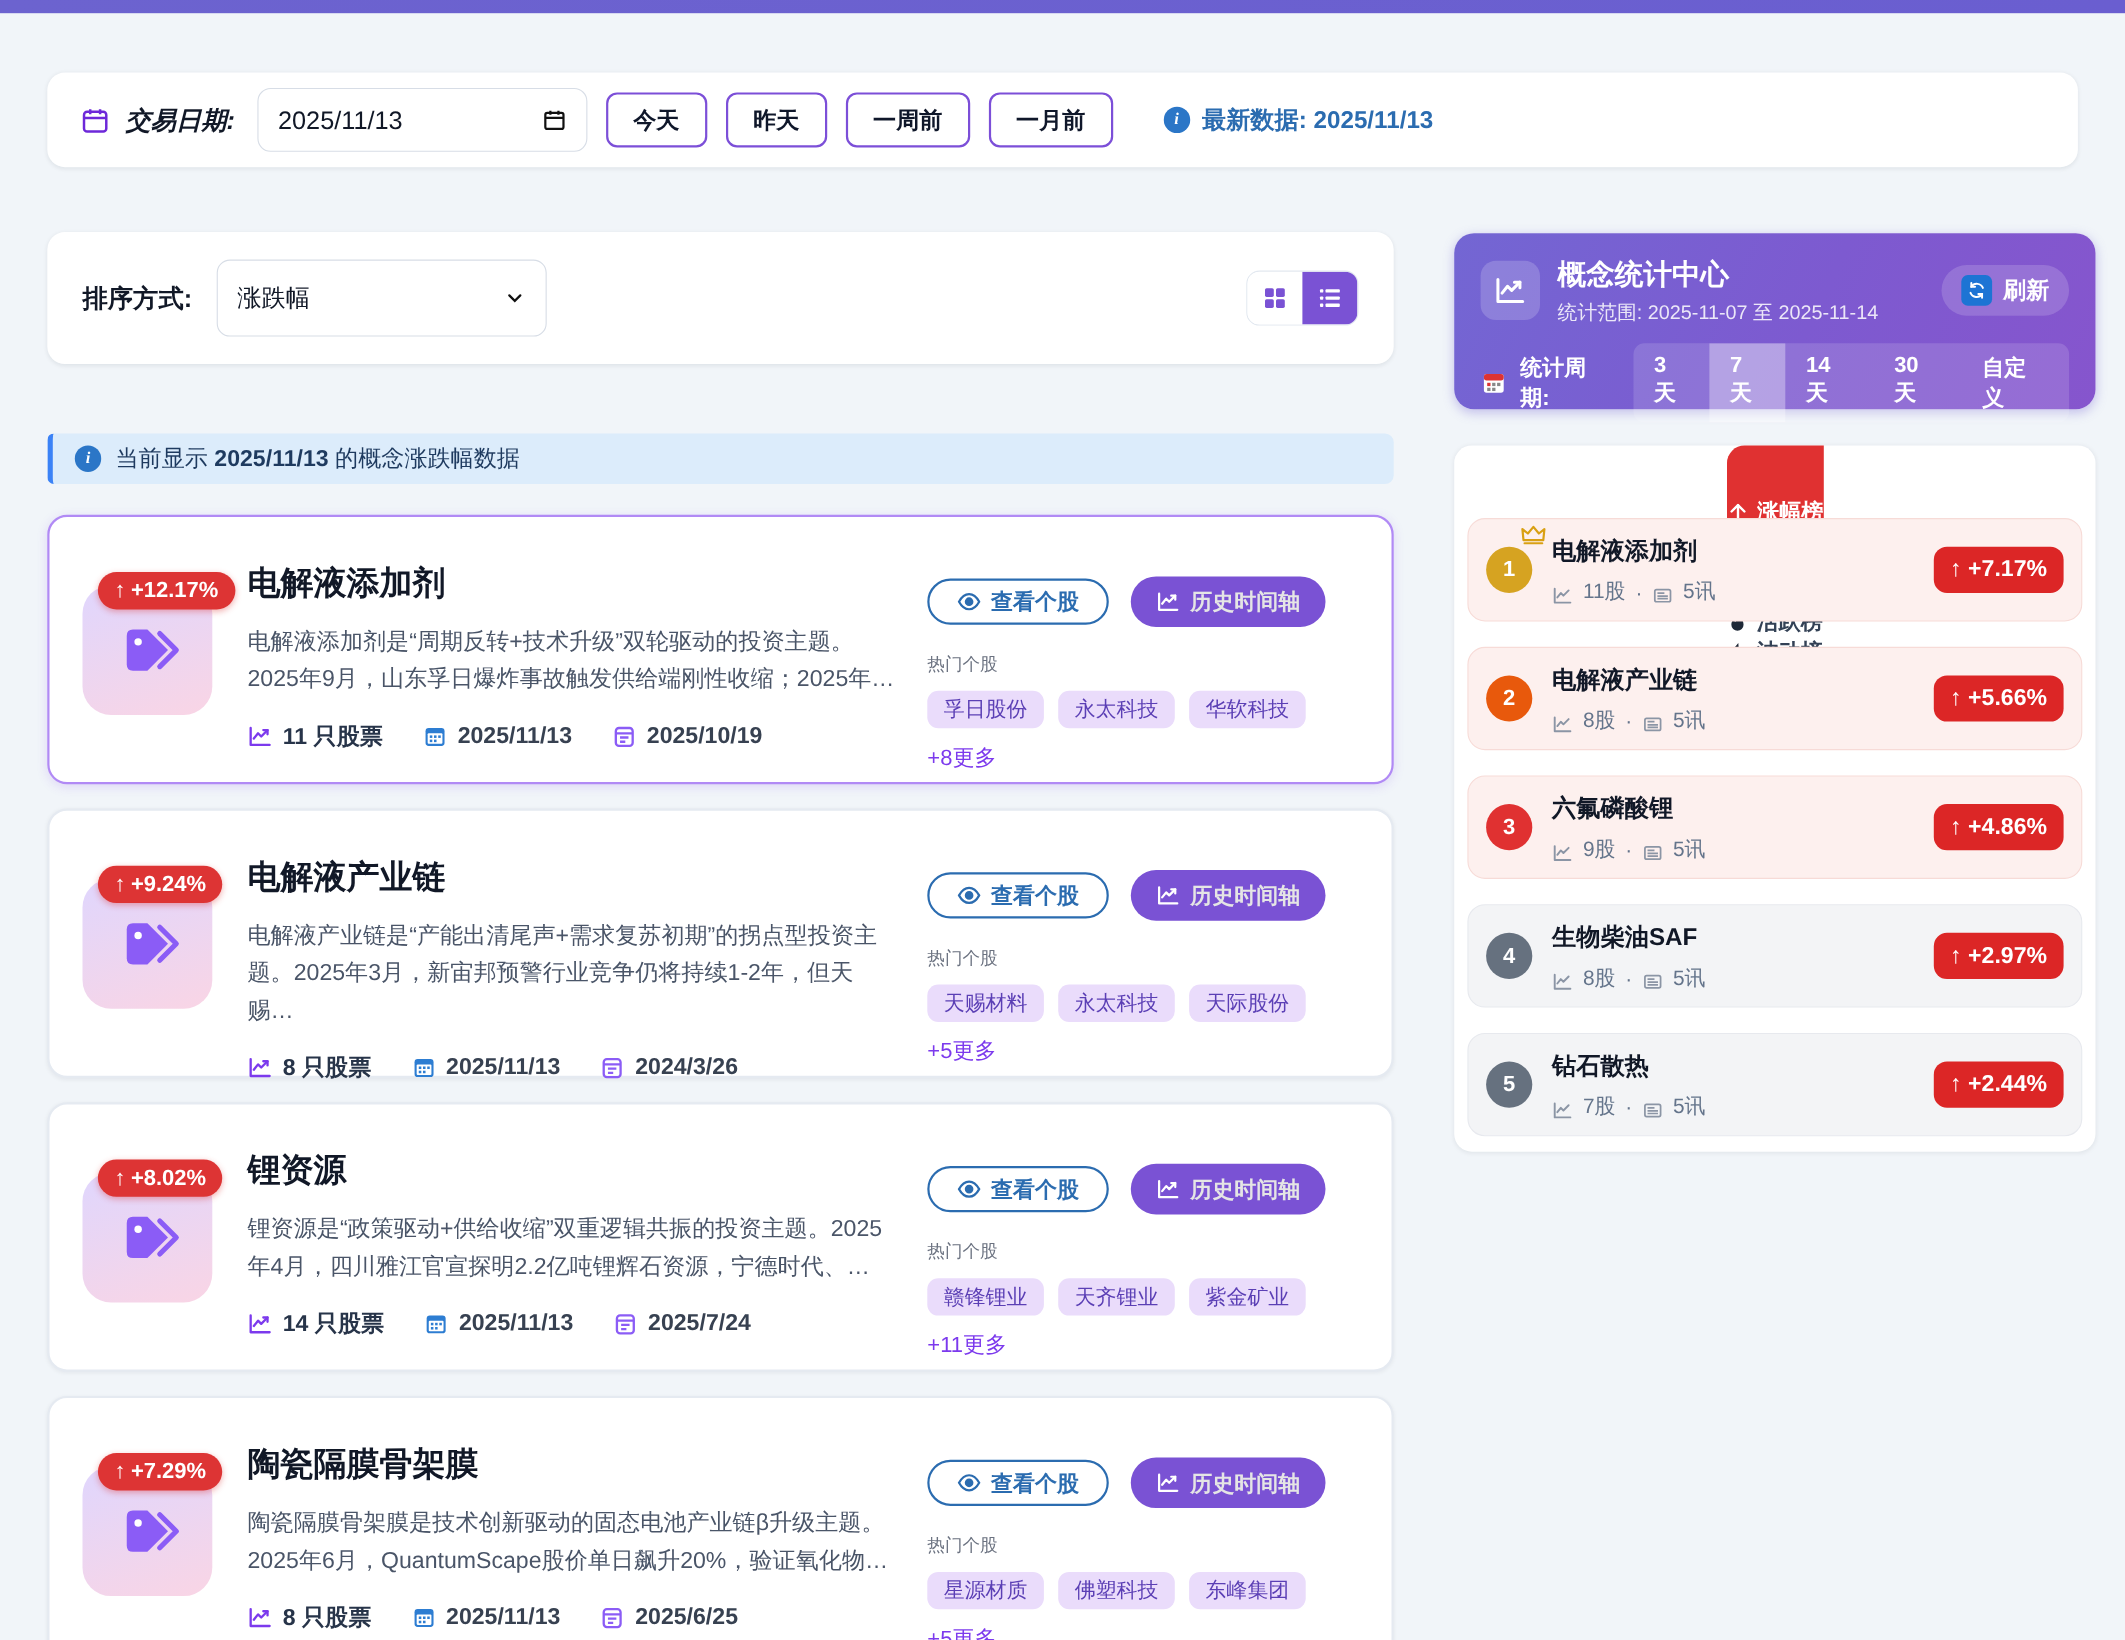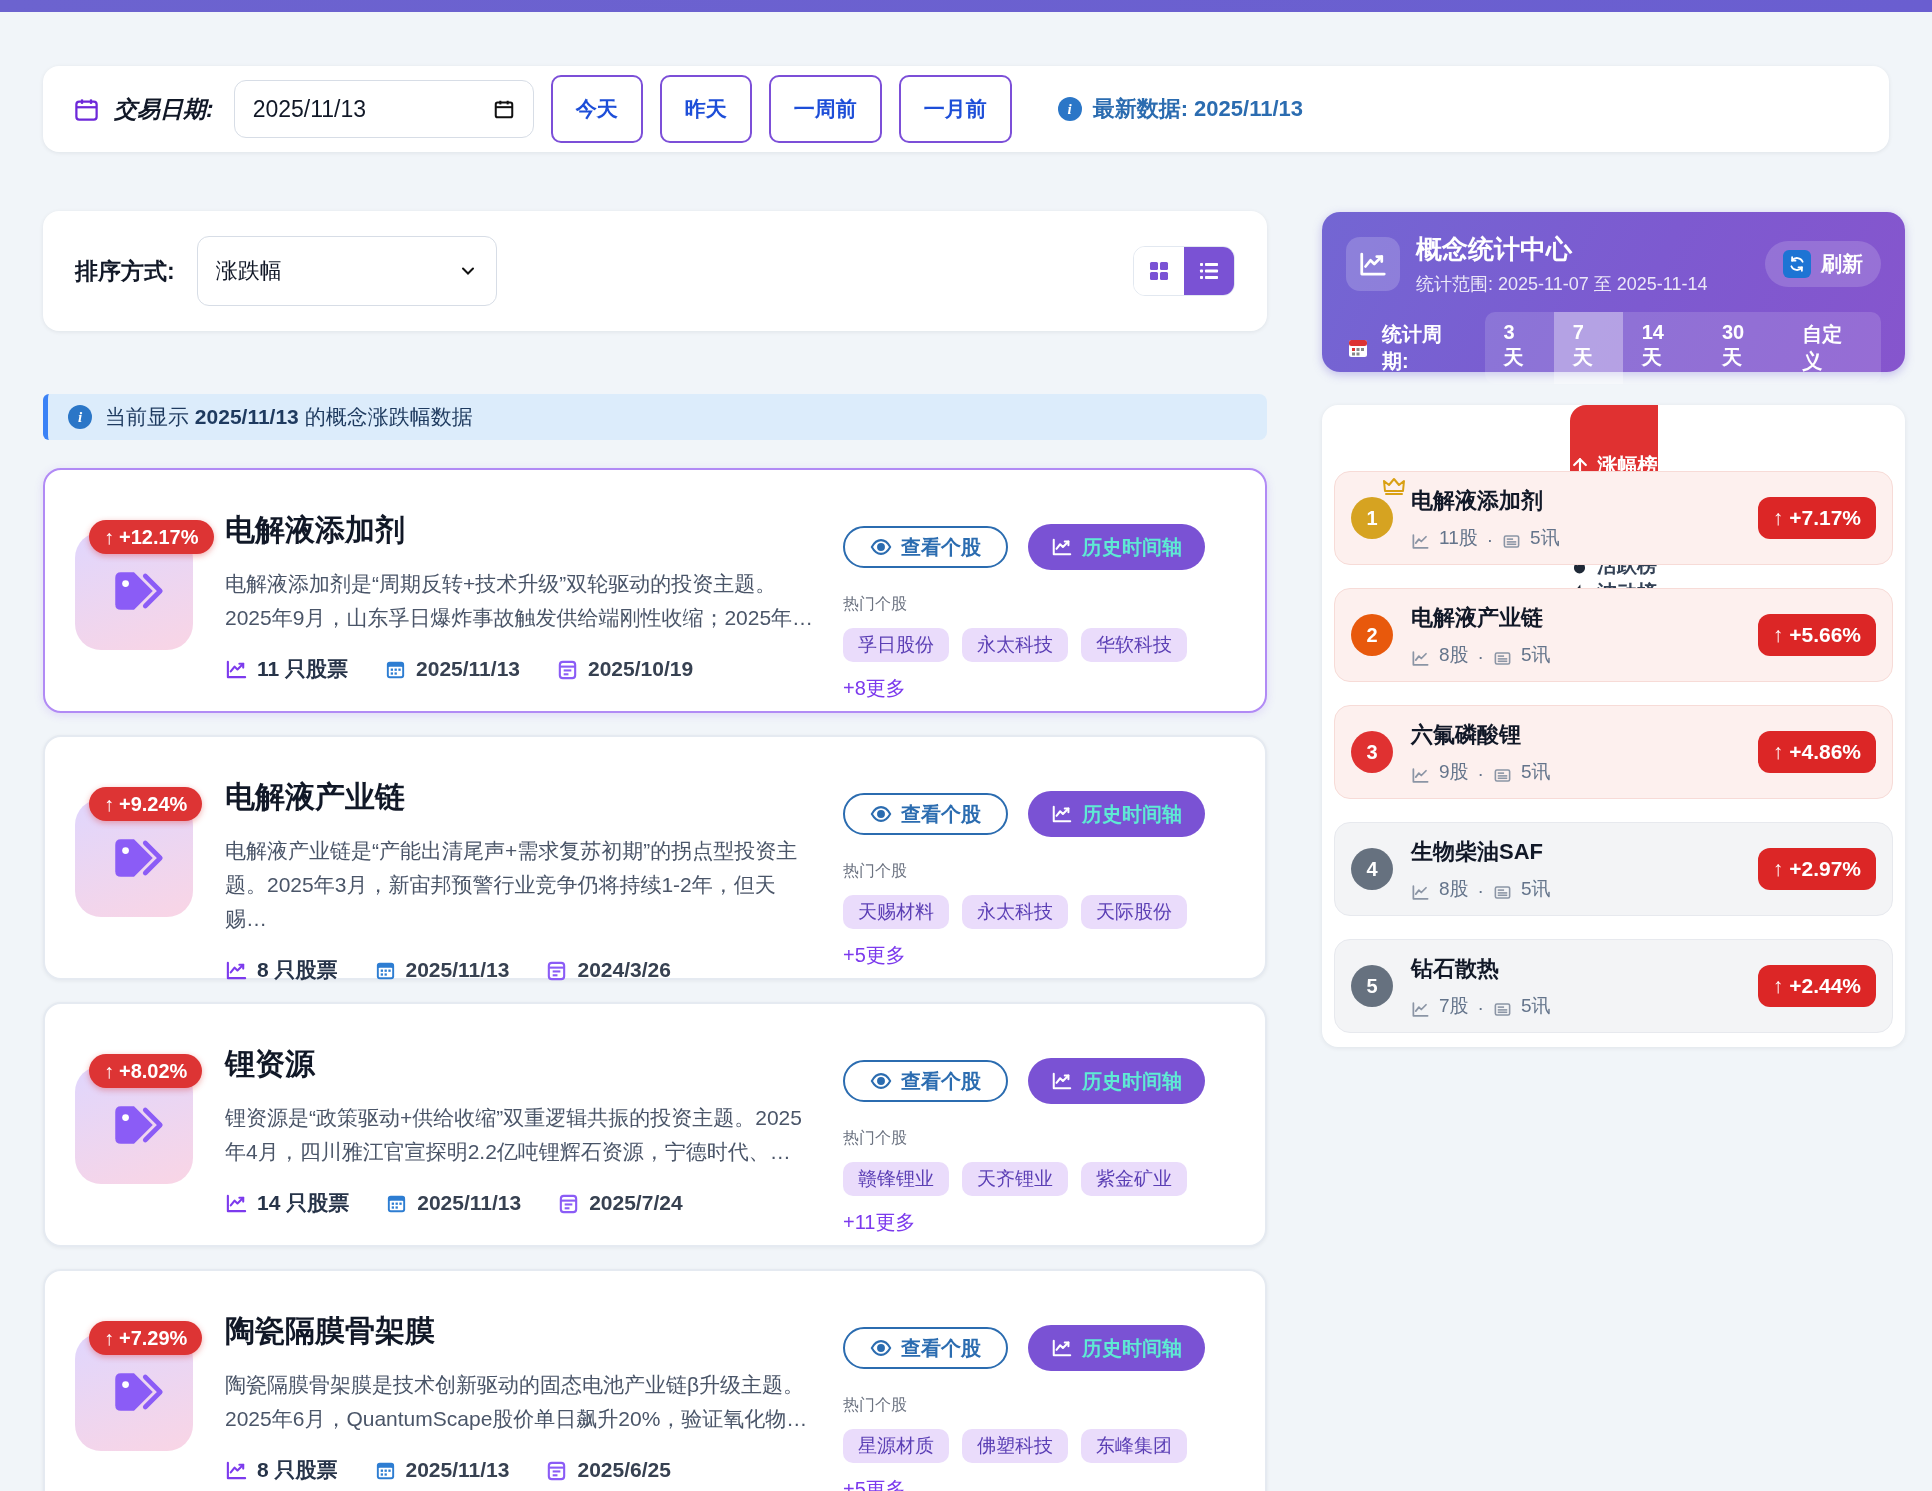--- a/index.html
+++ b/index.html
@@ -11,22 +11,22 @@
     background:linear-gradient(90deg,#6c63cf,#6a5ed0); }
 
   
   .datebar { position:absolute; left:43px; top:66px; width:1846px; height:86px;
     background:#fff; border-radius:16px; box-shadow:0 1px 4px rgba(15,23,42,.08);
     display:flex; align-items:center; padding:0 30px; }
   .datebar .lbl { font-size:23px; font-weight:700; color:#111827; margin:0 20px 0 14px;font-style:italic; }
   .date-input { width:300px; height:58px; border:1.5px solid #d7dde6; border-radius:12px;
     display:flex; align-items:center; justify-content:space-between; padding:0 18px;
     font-size:23px; color:#111827; background:#fff; }
-  .quick-btn { height:68px; padding:0 23px; margin-left:17px; border:2px solid #7c4fd8;
-    border-radius:10px; background:#fff; color:#1d4ed8; font-size:21px; font-weight:700;
+  .quick-btn { height:50px; padding:0 23px; margin-left:17px; border:2px solid #7c4fd8;
+    border-radius:10px; background:#fff; color:#0f172a; font-size:21px; font-weight:700;
     display:flex; align-items:center; cursor:pointer; }
   .latest { margin-left:46px; display:flex; align-items:center; gap:11px;
     color:#2b6cb0; font-size:22px; font-weight:600; }
   .info-dot { width:24px; height:24px; border-radius:50%; background:#2b76c7; color:#fff;
     font:italic 700 15px "Liberation Serif",serif; display:flex; align-items:center; justify-content:center; }
 
   
   .left-col { position:absolute; left:43px; top:211px; width:1224px; }
 
   .sortbar { height:120px; background:#fff; border-radius:16px;
@@ -64,21 +64,21 @@
   .card-desc { font-size:21px; line-height:34px; color:#4a5568; }
   .card-stats { display:flex; align-items:center; gap:36px; margin-top:20px; }
   .stat { display:flex; align-items:center; gap:9px; font-size:21px; font-weight:700; color:#273449; }
   .stat.dim { font-weight:600; color:#374151; }
 
   .card-side { width:392px; flex-shrink:0; padding-top:26px; }
   .btn-row { display:flex; align-items:center; gap:20px; }
   .view-btn { height:42px; padding:0 25px; border:2px solid #2b6cb0; border-radius:21px; background:#fff;
     color:#2b6cb0; font-size:20px; font-weight:700; display:flex; align-items:center; gap:9px; cursor:pointer; }
   .hist-btn { height:46px; padding:0 23px; border:none; border-radius:23px; background:#7a52d4;
-    color:#5eead4; font-size:20px; font-weight:700; display:flex; align-items:center; gap:9px; cursor:pointer; }
+    color:#e5e5e5; font-size:20px; font-weight:700; display:flex; align-items:center; gap:9px; cursor:pointer; }
   .hot-label { margin-top:24px; font-size:16px; color:#6b7280; }
   .tag-row { margin-top:13px; display:flex; align-items:center; gap:13px; flex-wrap:wrap;text-align:right; }
   .tag { height:34px; padding:0 15px; border-radius:10px; background:#eadcfb; color:#5b3fb5;
     font-size:19px; display:flex; align-items:center; cursor:pointer; }
   .more-link { color:#7c3aed; font-size:20px; cursor:pointer; white-space:nowrap; }
 
   
   .right-col { position:absolute; left:1322px; top:212px; width:583px; }
 
   .stats-panel { height:160px; border-radius:18px; padding:20px 24px; color:#fff;

